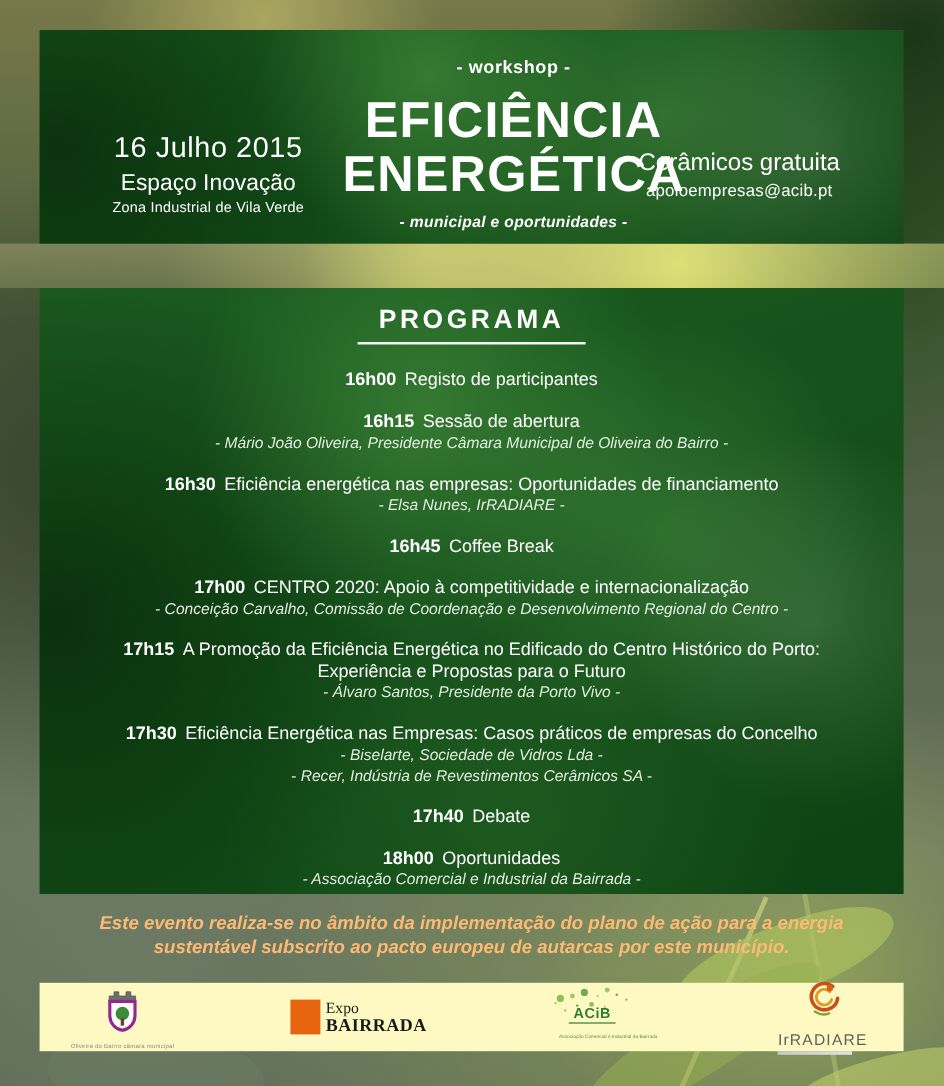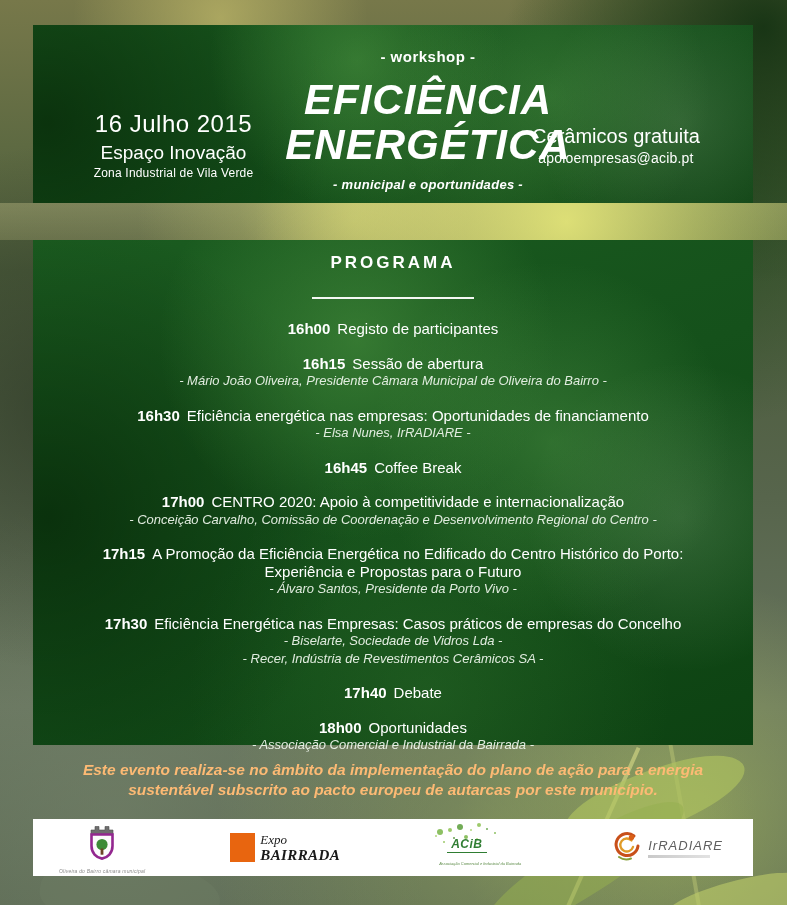--- a/index.html
+++ b/index.html
@@ -50,49 +50,49 @@
   .panel-header{top:25px;height:178px;}
   .panel-program{top:240px;height:505px;}
 
   
   .hdr-left{position:absolute;left:28px;top:84px;width:225px;text-align:center;line-height:1.25;}
   .hdr-date{font-size:24px;letter-spacing:.5px;}
   .hdr-venue{font-size:19px;margin-top:2px;}
   .hdr-venue-detail{font-size:12px;margin-top:1px;letter-spacing:.2px;}
   .hdr-center{position:absolute;left:230px;top:0;width:330px;text-align:center;}
   .kicker{margin-top:23px;font-size:15px;font-weight:bold;letter-spacing:.5px;}
-  .big-title{margin-top:12px;font-size:42px;font-weight:bold;letter-spacing:1px;line-height:45px;font-style:italic;}
+  .big-title{margin-top:12px;font-size:42px;font-weight:bold;letter-spacing:1px;line-height:45px;}
   .subtitle{margin-top:10px;font-size:13px;font-weight:bold;font-style:italic;letter-spacing:.3px;}
   .hdr-right{position:absolute;right:22px;top:98px;width:230px;text-align:center;line-height:1.3;}
   .reg{font-size:20px;}
   .reg-email{font-size:14px;letter-spacing:.2px;}
 
   
   .prog-inner{display:flex;flex-direction:column;align-items:center;padding-top:13px;gap:17px;}
   .prog-heading{
-    display:inline-block;font-size:17px;font-weight:bold;letter-spacing:3px;
-    padding:0 18px 24px;border-bottom:2px solid rgba(255,255,255,.95);margin-bottom:4px;
+    display:inline-block;font-size:22px;font-weight:bold;letter-spacing:3px;
+    padding:0 18px 6px;border-bottom:2px solid rgba(255,255,255,.95);margin-bottom:4px;
   }
   .prog-item{text-align:center;line-height:17.5px;}
   .p-line{font-size:15px;}
   .p-time{font-weight:bold;margin-right:7px;}
   .p-speaker{font-size:13px;font-style:italic;color:rgba(240,248,238,.93);line-height:17.5px;}
 
   
   .footnote{
     position:absolute;left:33px;top:760px;width:720px;text-align:center;
     font-size:15.5px;font-weight:bold;font-style:italic;color:#fdba74;line-height:20px;
   }
   .footnote-inner{width:696px;margin:0 auto;}
 
   
   .footer{
-    position:absolute;left:33px;top:819px;width:720px;height:57px;background:#ffffff;
+    position:absolute;left:33px;top:819px;width:720px;height:57px;background:#fef9c3;
     display:flex;align-items:center;justify-content:space-between;
-    padding:0 30px 0 26px;box-sizing:border-box;font-style:italic;
+    padding:0 30px 0 26px;box-sizing:border-box;
   }
   .sponsor{display:flex;flex-direction:column;align-items:center;}
   .crest-caption{font-size:5px;color:#8a8a8a;margin-top:1px;letter-spacing:.2px;white-space:nowrap;}
   .expo{flex-direction:row;align-items:flex-start;gap:5px;}
   .expo-square{width:25px;height:29px;background:#e8650f;}
   .expo-text{display:flex;flex-direction:column;font-family:"Liberation Serif",serif;color:#1a1a1a;}
   .expo-l1{font-size:13px;line-height:14px;}
   .expo-l2{font-size:15px;font-weight:bold;letter-spacing:.4px;line-height:16px;}
   .acib{position:relative;width:100px;height:42px;}
   .acib-dots{
@@ -101,21 +101,21 @@
       14px 6px 0 -2px #4e8f33,26px 5px 0 -1px #7ab648,39px -7px 0 -1px #8cc152,
       47px -3px 0 -2px #5a9e3a,4px 10px 0 -2px #8cc152,37px 7px 0 -2px #a5d06a,
       55px 1px 0 -2px #7ab648,-4px 4px 0 -2px #a5d06a;
     opacity:.85;
   }
   .acib-name{
     position:absolute;left:22px;top:10px;font-size:12px;font-weight:bold;color:#2f7d32;
     letter-spacing:.5px;border-bottom:1.5px solid #2f7d32;padding:0 4px 1px;
   }
   .acib-tagline{position:absolute;left:14px;top:34px;font-size:4px;color:#5a8a45;white-space:nowrap;}
-  .irr{flex-direction:row;gap:6px;align-items:center;}
+  .irr{flex-direction:column;gap:6px;align-items:center;}
   .irr-text{display:flex;flex-direction:column;}
   .irr-name{font-size:13px;color:#5f5f5f;letter-spacing:1px;}
   .irr-tagline-bar{width:62px;height:3px;margin-top:2px;background:linear-gradient(90deg,#c9c9c9,#e2e2e2);}
 </style>
 </head>
 <body>
 
 <div class="canvas">
 
   <div class="photo"></div>

